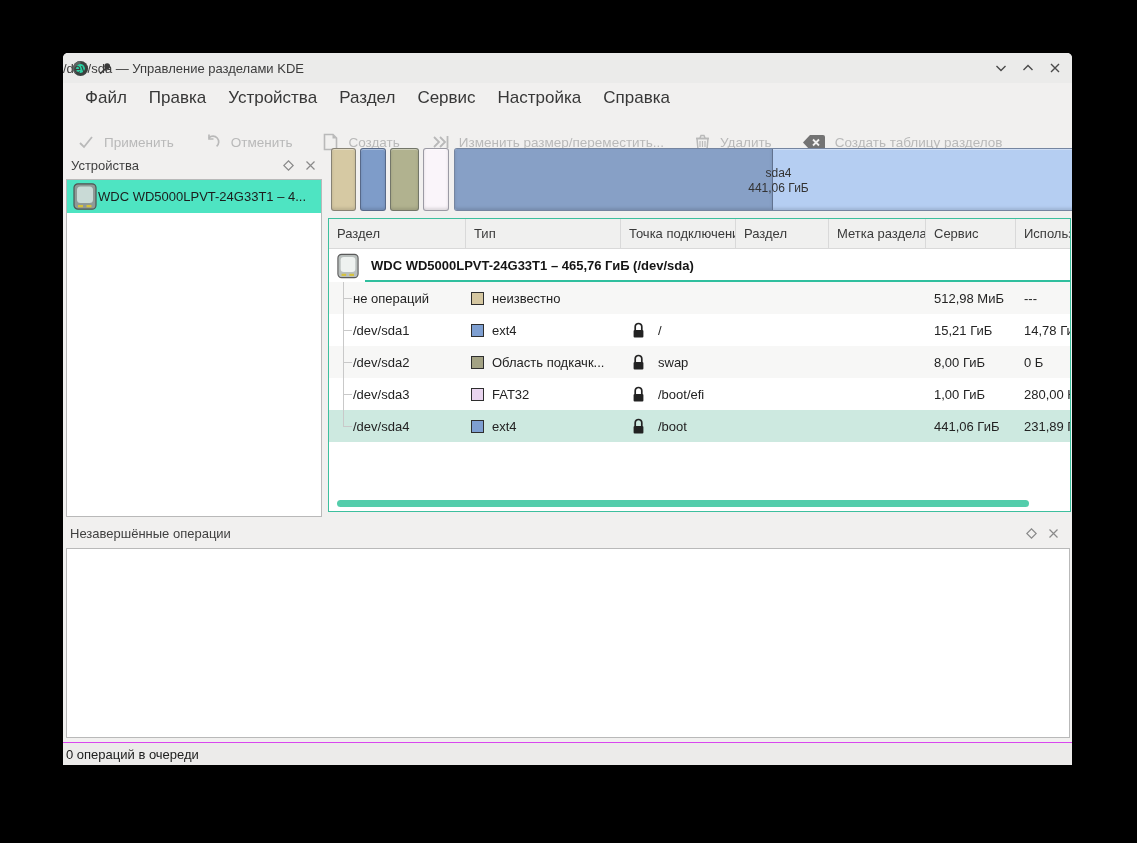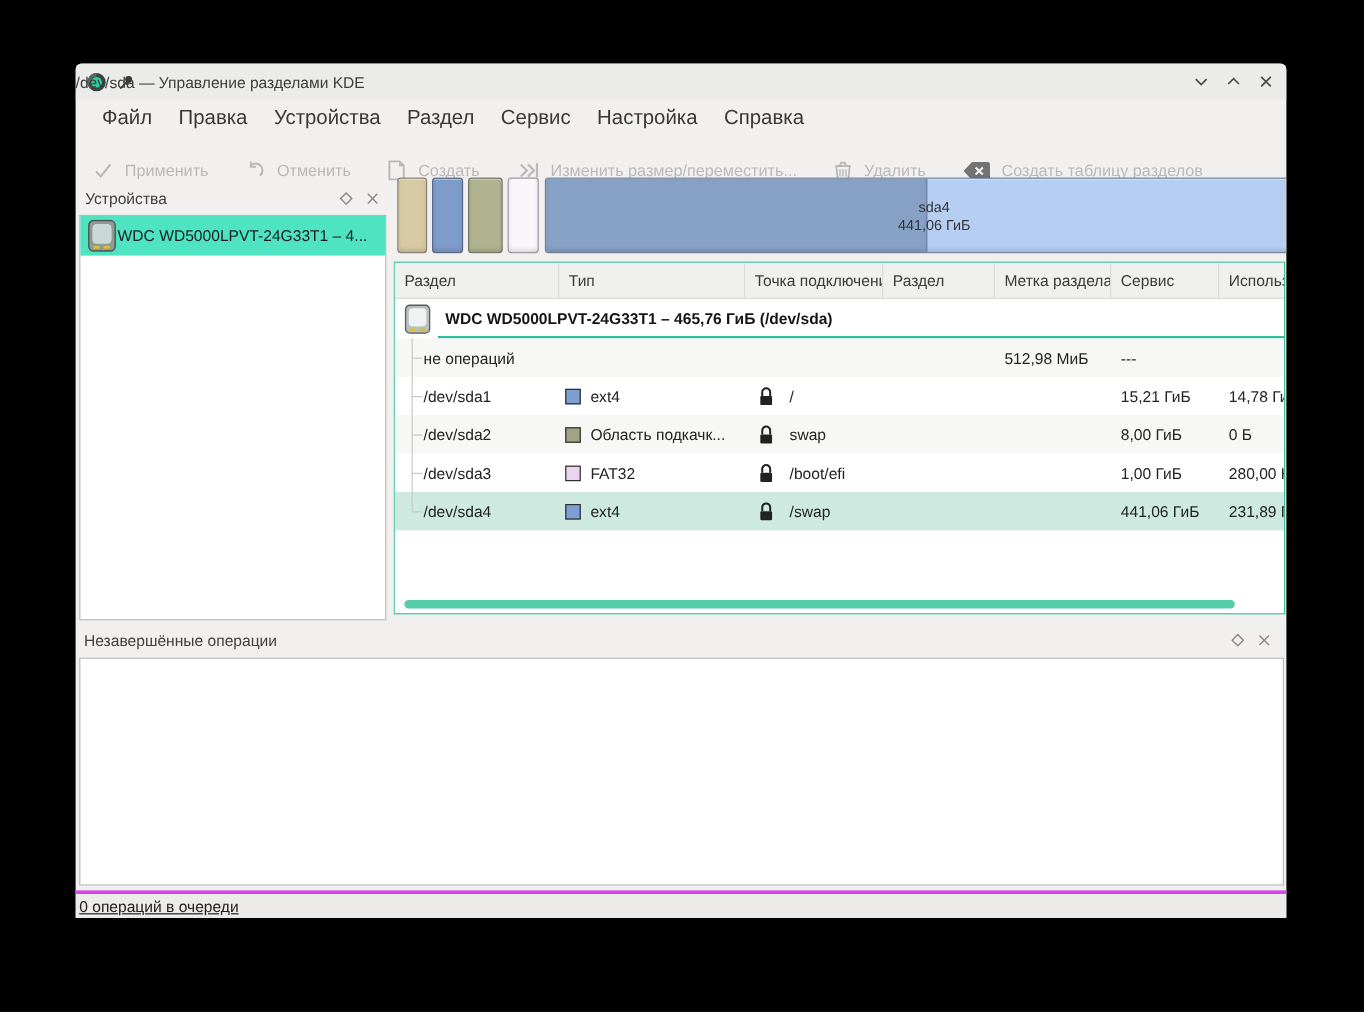--- a/index.html
+++ b/index.html
@@ -82,22 +82,22 @@
 
   
   .dock-ops-head { position:absolute; left:3px; top:467px; width:1003px; height:26px;
                    display:flex; align-items:center; font-size:13px; color:#3f3f3f; padding-left:4px; }
   .ops-btns { position:absolute; right:10px; top:0; height:26px; display:flex; align-items:center; gap:11px; }
   .ops-box { position:absolute; left:3px; top:495px; width:1004px; height:190px;
              background:#fff; border:1px solid #b9b9b9; }
 
   
   .statusbar { position:absolute; left:0; bottom:0; width:100%; height:23px; background:#ecebea;
-               border-top:3px solid #d946ef; display:flex; align-items:center; padding-left:3px;
-               font-size:13px; color:#202020;text-decoration:underline; }
+               border-top:1px solid #d946ef; display:flex; align-items:center; padding-left:3px;
+               font-size:13px; color:#202020; }
 
   svg { display:block; }
 </style>
 </head>
 <body>
 
 <div class="canvas">
 <div class="win">
 
   <div class="titlebar">
@@ -272,20 +272,24 @@
           </svg>
         </span>
         <b>WDC WD5000LPVT-24G33T1 – 465,76 ГиБ (/dev/sda)</b>
         <div class="dev-underline"></div>
       </div>
 
       <div class="trow alt">
         <span class="tree-v"></span>
         <span class="tree-h"></span>
         <div class="td td-part">не операций</div>
+        <div class="td td-type">
+              <span class="swatch" style="background-color: rgb(213, 199, 161);"></span>
+              <span>неизвестно</span>
+            </div>
         <div class="td td-mount">
               <span></span>
             </div>
         <div class="td"></div>
         <div class="td"></div>
         <div class="td td-size">512,98 МиБ</div>
         <div class="td td-used">---</div>
       </div>
 
       <div class="trow">
@@ -365,21 +369,21 @@
               <span class="swatch" style="background-color: rgb(126, 159, 209);"></span>
               <span>ext4</span>
             </div>
         <div class="td td-mount">
           <span>
                 <svg width="15" height="17" viewBox="0 0 15 17">
                   <path d="M4.2 8 V4.8 a3.3 3.3 0 0 1 6.6 0 V8" fill="none" stroke="#222" stroke-width="1.7"></path>
                   <rect x="2.6" y="8" width="9.8" height="7.6" rx="1" fill="#222"></rect>
                 </svg>
               </span>
-          <span>/swap</span>
+          <span>/boot</span>
         </div>
         <div class="td"></div>
         <div class="td"></div>
         <div class="td td-size">441,06 ГиБ</div>
         <div class="td td-used">231,89 ГиБ</div>
       </div>
 
       <div class="hscroll"></div>
     </div>
   </div>

